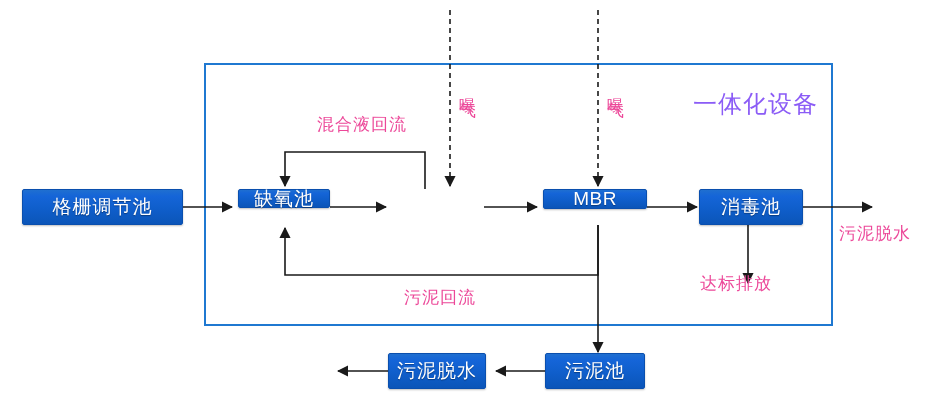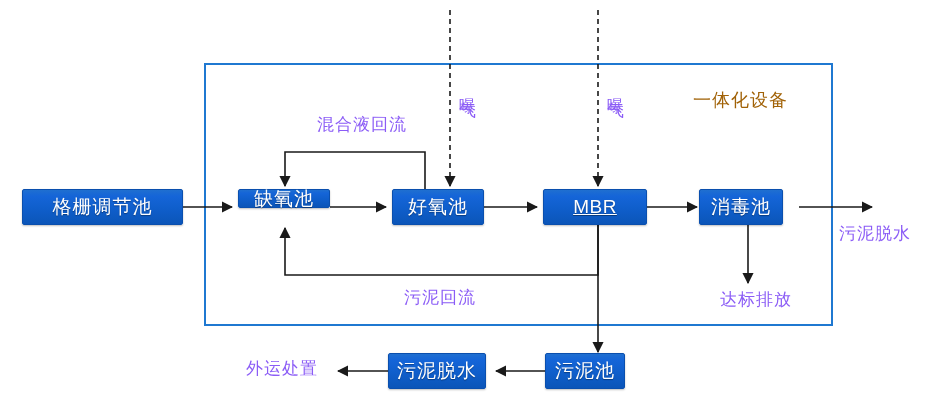--- a/index.html
+++ b/index.html
@@ -38,34 +38,34 @@
     letter-spacing: 1px;
     text-shadow: 0 1px 1px rgba(0,0,0,0.35);
     box-shadow: 0 1px 2px rgba(0,0,0,0.25);
     white-space: nowrap;
   }
   .node.latin {
     letter-spacing: 0.5px;
   }
   .free-label {
     position: absolute;
-    color: #8b5cf6;
+    color: #ec4899;
     font-size: 17px;
     white-space: nowrap;
     letter-spacing: 1px;
   }
   .free-label.vertical {
     writing-mode: vertical-rl;
     text-orientation: upright;
     letter-spacing: 4px;
     line-height: 1;
   }
   .free-label.accent {
-    color: #a16207;
-    font-size: 18px;
+    color: #8b5cf6;
+    font-size: 24px;
   }
   .container-box {
     position: absolute;
     box-sizing: border-box;
     border: 2px solid #1f78d1;
     background: transparent;
   }
 </style>
 </head>
 <body>
@@ -109,39 +109,37 @@
     <g stroke="#1a1a1a" stroke-width="1.6" fill="none" stroke-dasharray="5 4">
       <line x1="450" y1="10" x2="450" y2="186" marker-end="url(#arrow)"></line>
       <line x1="598" y1="10" x2="598" y2="186" marker-end="url(#arrow)"></line>
     </g>
   </svg>
 
   <div class="node" style="left:22px; top:189px; width:161px; height:36px;">格栅调节池</div>
 
   <div class="node" style="left:238px; top:189px; width:92px; height:19px;">缺氧池</div>
 
-  <div class="node" style="left:392px; top:189px; width:92px; height:36px;">好氧池</div>
 
-  <div class="node latin" style="left:543px; top:189px; width:104px; height:36px;text-decoration:underline;">MBR</div>
+  <div class="node latin" style="left:543px; top:189px; width:104px; height:20px;">MBR</div>
 
-  <div class="node" style="left:699px; top:189px; width:84px; height:36px;">消毒池</div>
+  <div class="node" style="left:699px; top:189px; width:104px; height:36px;">消毒池</div>
 
-  <div class="node" style="left:545px; top:353px; width:80px; height:36px;">污泥池</div>
+  <div class="node" style="left:545px; top:353px; width:100px; height:36px;">污泥池</div>
 
   <div class="node" style="left:388px; top:353px; width:98px; height:36px;">污泥脱水</div>
 
   <div class="free-label accent" style="left:693px; top:88px;">一体化设备</div>
 
   <div class="free-label" style="left:317px; top:113px;">混合液回流</div>
 
   <div class="free-label" style="left:404px; top:286px;">污泥回流</div>
 
   <div class="free-label vertical" style="left:459px; top:84px;">曝气</div>
 
   <div class="free-label vertical" style="left:607px; top:84px;">曝气</div>
 
   <div class="free-label" style="left:839px; top:222px;">污泥脱水</div>
 
-  <div class="free-label" style="left:700px; top:288px;margin-left:20px;">达标排放</div>
+  <div class="free-label" style="left:700px; top:272px;">达标排放</div>
 
-  <div class="free-label" style="left:246px; top:357px;">外运处置</div>
 
 </div>
 
 </body></html>

